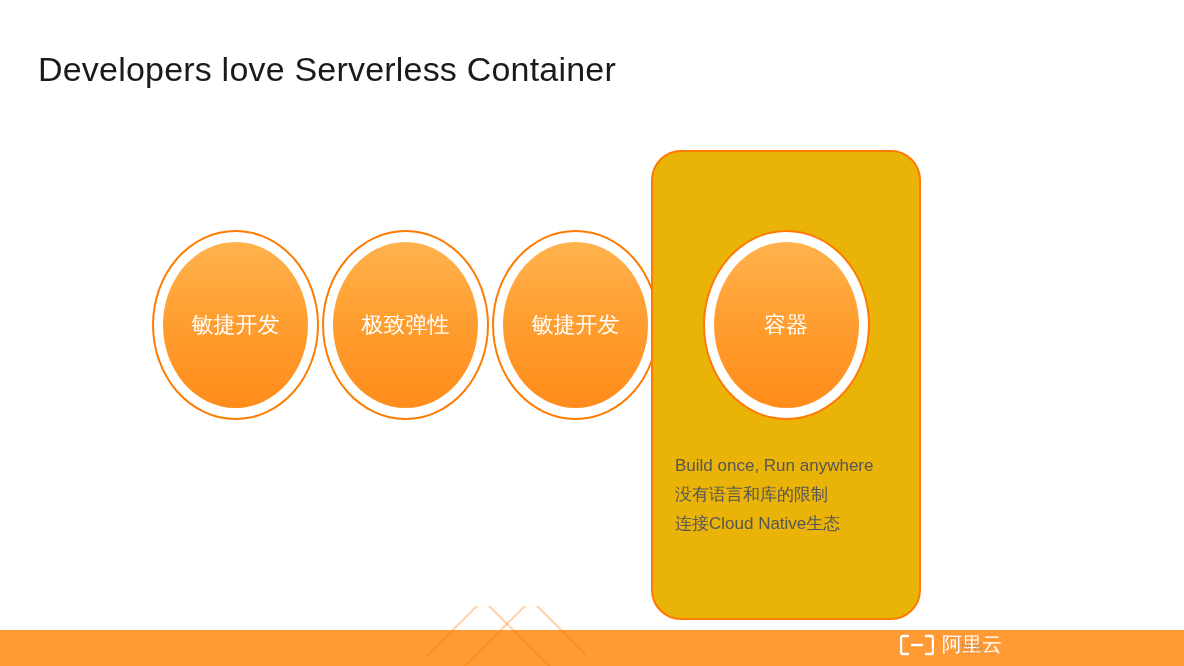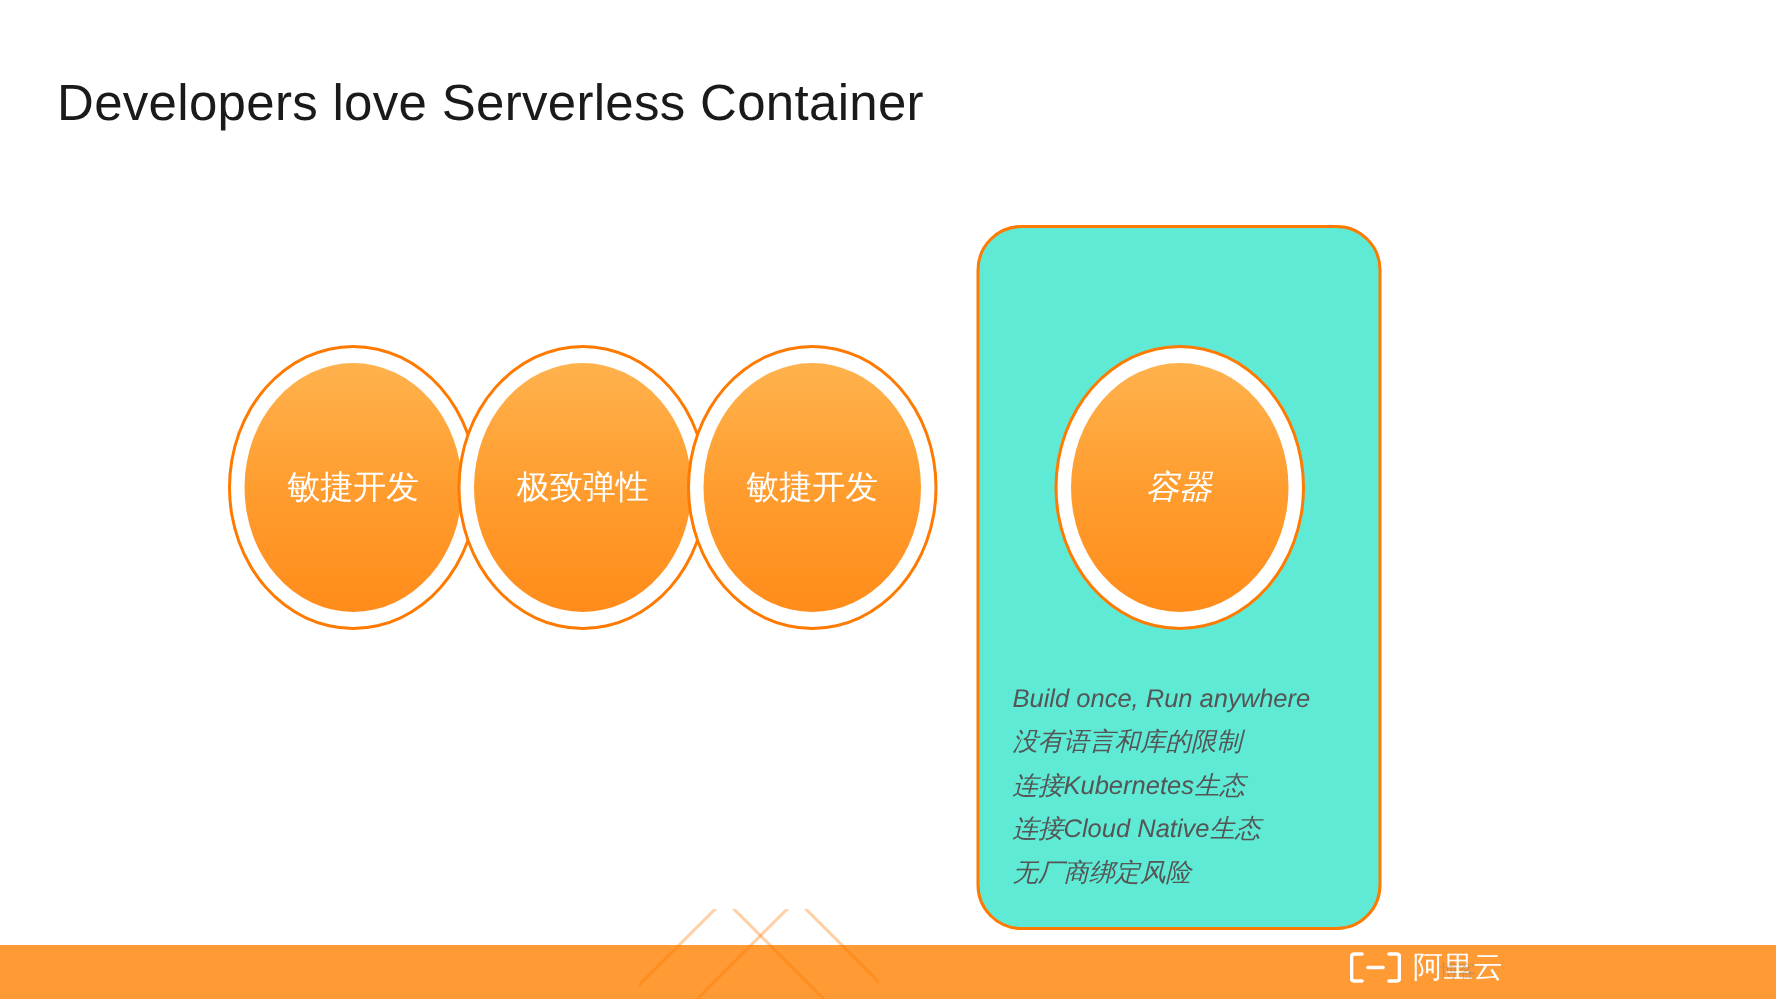--- a/index.html
+++ b/index.html
@@ -1,36 +1,36 @@
 <!DOCTYPE html>
 <html><head>
 <meta charset="utf-8">
 <style>
   * { margin: 0; padding: 0; box-sizing: border-box; }
   html, body { width: 1184px; height: 666px; font-family: Arial, "Microsoft YaHei", sans-serif; background: #fff; overflow: hidden; }
   .slide { position: relative; width: 1006px; height: 666px; }
 
   .title { position: absolute; left: 38px; top: 50px; font-size: 34px; font-weight: 400; color: #1a1a1a; letter-spacing: .2px; }
 
-  .circles { position: absolute; left: 152px; top: 230px; display: flex; }
+  .circles { position: absolute; left: 152px; top: 230px; display: flex; gap: 17px; }
   .circle-wrap { position: relative; width: 167px; height: 190px; flex: none; }
   .circle-wrap + .circle-wrap { margin-left: -14px; text-decoration: underline; }
   .ring { position: absolute; left: 0; top: 0; width: 167px; height: 190px; border: 2px solid #FF7A00; border-radius: 50%; background: #fff; }
   .ball {
     position: absolute; left: 11px; top: 12px; width: 145px; height: 166px;
     border-radius: 50%;
     background: linear-gradient(180deg, #FFB24D 0%, #FF9D2F 50%, #FF8C1A 100%);
     display: flex; align-items: center; justify-content: center;
     color: #fff; font-size: 22px; font-weight: 400; text-align: center;
   }
 
   .box {
     position: absolute; left: 651px; top: 150px; width: 270px; height: 470px;
     border: 2px solid #FF7A00; border-radius: 30px;
-    padding: 16px; background: #5eead4; font-style: italic;
+    padding: 16px; background: #eab308;
   }
   .box .circle-wrap { margin: 62px auto 0; width: 167px; height: 190px; }
   .list { margin: 32px 0 0 6px; }
   .list div { font-size: 17px; color: #555; line-height: 1.7; }
 
   .footer { position: absolute; left: 0; bottom: 0; width: 1184px; height: 36px; background: #FF9A34; }
   .footer-deco {
     position: absolute; right: 420px; bottom: 0; width: 160px; height: 60px; overflow: hidden;
   }
   .footer-deco::before, .footer-deco::after {
@@ -75,23 +75,21 @@
   <div class="box">
     <div class="circle-wrap">
       <div class="ring"></div>
       <div class="ball">
         <span>容器</span>
       </div>
     </div>
     <div class="list">
       <div>Build once, Run anywhere</div>
       <div>没有语言和库的限制</div>
-      <div>连接Kubernetes生态</div>
       <div>连接Cloud Native生态</div>
-      <div>无厂商绑定风险</div>
     </div>
   </div>
 
   <div class="footer"></div>
   <div class="footer-deco"></div>
 
   <div class="brand">
     <svg width="34" height="22" viewBox="0 0 34 22">
       <path d="M8 2 H3 Q1 2 1 4 V18 Q1 20 3 20 H8" fill="none" stroke="#fff" stroke-width="2.4" stroke-linecap="round"></path>
       <path d="M26 2 H31 Q33 2 33 4 V18 Q33 20 31 20 H26" fill="none" stroke="#fff" stroke-width="2.4" stroke-linecap="round"></path>

